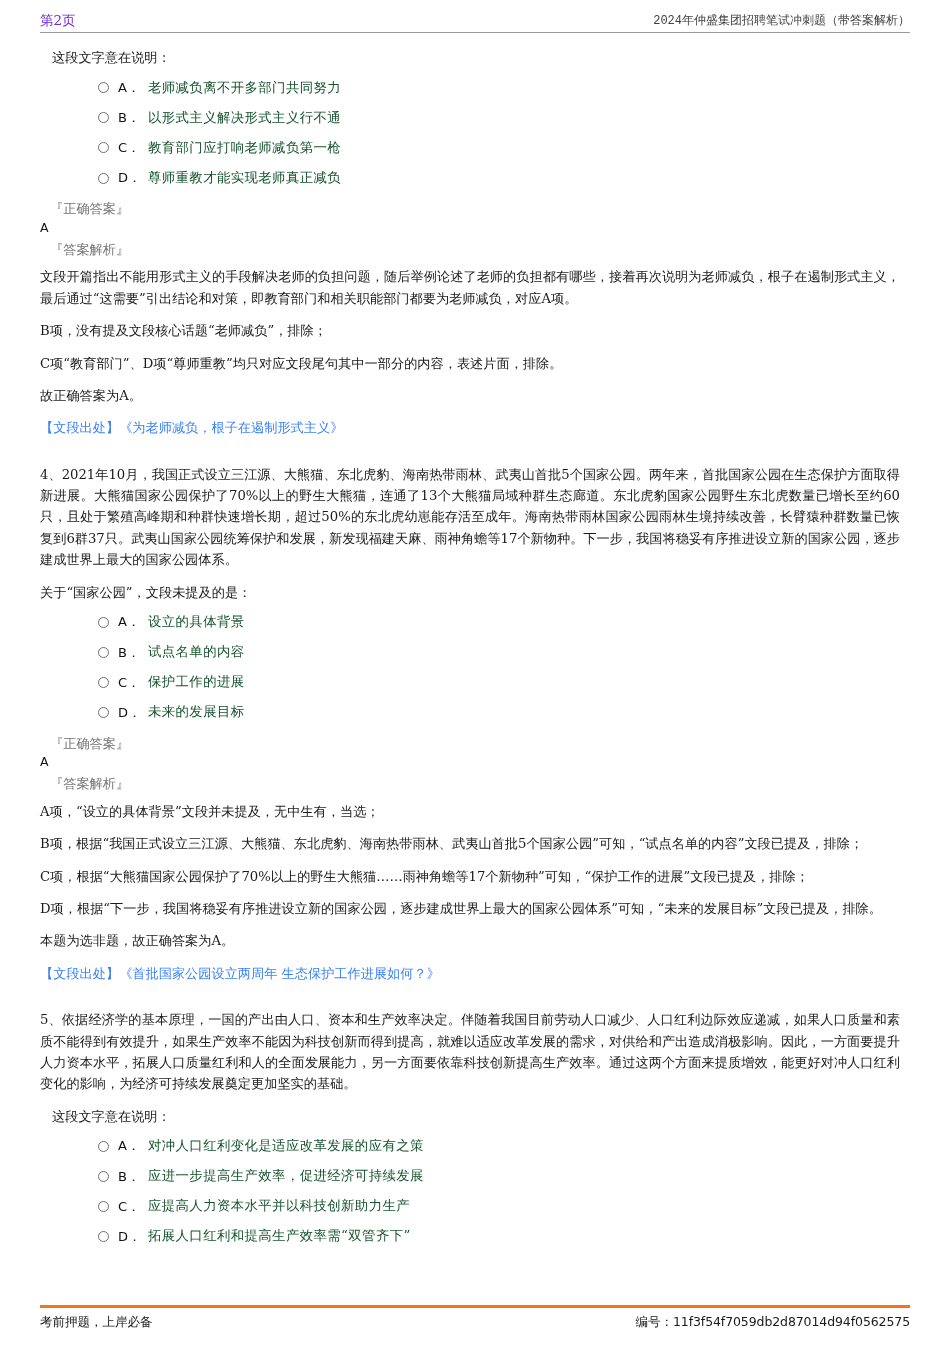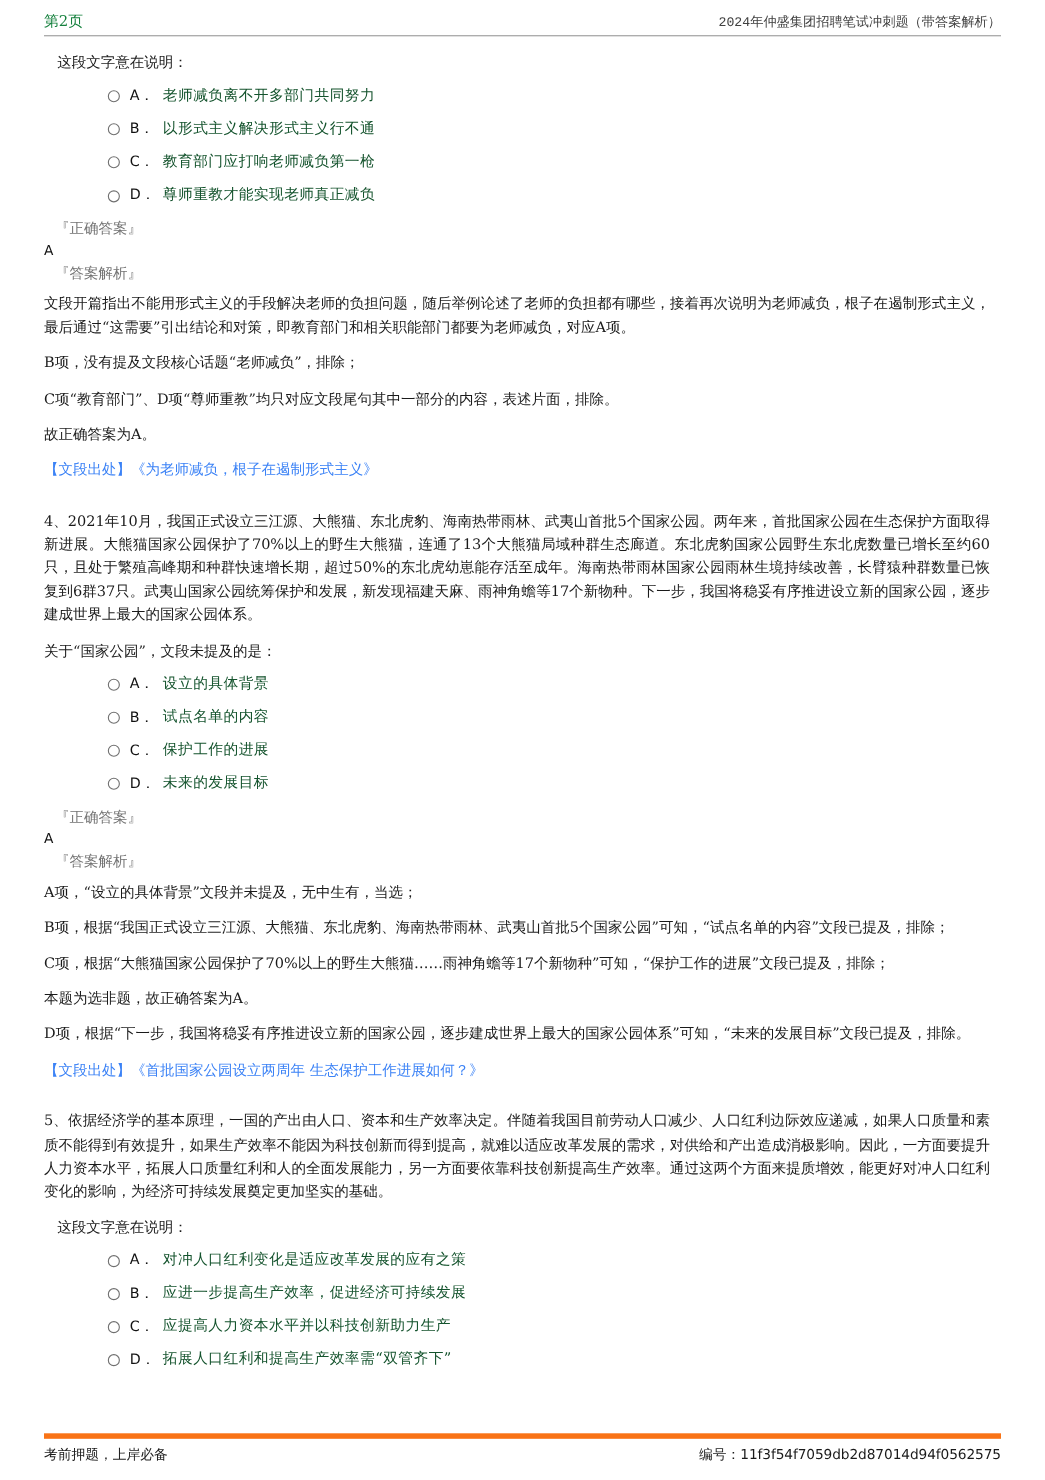--- a/index.html
+++ b/index.html
@@ -28,21 +28,21 @@
     display: flex;
     justify-content: space-between;
     align-items: flex-end;
     border-bottom: 1px solid #9a9a9a;
     padding: 12px 0 4px 0;
     font-size: 13.5px;
     line-height: 1.2;
   }
   .header-left {
     font-family: "DejaVu Serif", "Liberation Serif", serif;
-    color: #15803d;
+    color: #6d28d9;
     white-space: nowrap;
   }
   .header-right {
     font-family: Liberation Mono, monospace;
     font-size: 12px;
     color: #404040;
     white-space: nowrap;
   }
 
   
@@ -119,21 +119,21 @@
   }
   .spacer-sm { height: 7px; }
   .spacer-md { height: 14px; }
 
   
   .page-footer {
     position: absolute;
     left: 40px;
     right: 40px;
     bottom: 14px;
-    border-top: 5px solid #f97316;
+    border-top: 3px solid #f97316;
     padding-top: 6px;
     display: flex;
     justify-content: space-between;
     align-items: baseline;
     font-size: 12.5px;
     color: #1a1a1a;
   }
   .footer-code {
     font-family: "DejaVu Sans", "Liberation Sans", sans-serif;
     font-size: 12.5px;
@@ -223,22 +223,22 @@
       </ul>
 
       <div class="answer-label">『正确答案』</div>
       <div class="answer-value">A</div>
       <div class="answer-label">『答案解析』</div>
       <div class="spacer-sm"></div>
 
       <p class="para">A项，“设立的具体背景”文段并未提及，无中生有，当选；</p>
       <p class="para">B项，根据“我国正式设立三江源、大熊猫、东北虎豹、海南热带雨林、武夷山首批5个国家公园”可知，“试点名单的内容”文段已提及，排除；</p>
       <p class="para">C项，根据“大熊猫国家公园保护了70%以上的野生大熊猫……雨神角蟾等17个新物种”可知，“保护工作的进展”文段已提及，排除；</p>
+      <p class="para">D项，根据“下一步，我国将稳妥有序推进设立新的国家公园，逐步建成世界上最大的国家公园体系”可知，“未来的发展目标”文段已提及，排除。</p>
       <p class="para">本题为选非题，故正确答案为A。</p>
-      <p class="para">D项，根据“下一步，我国将稳妥有序推进设立新的国家公园，逐步建成世界上最大的国家公园体系”可知，“未来的发展目标”文段已提及，排除。</p>
       <p class="source-line">【文段出处】《首批国家公园设立两周年 生态保护工作进展如何？》</p>
     </div>
 
     <div class="spacer-md"></div>
 
     <div>
       <p class="para">5、依据经济学的基本原理，一国的产出由人口、资本和生产效率决定。伴随着我国目前劳动人口减少、人口红利边际效应递减，如果人口质量和素质不能得到有效提升，如果生产效率不能因为科技创新而得到提高，就难以适应改革发展的需求，对供给和产出造成消极影响。因此，一方面要提升人力资本水平，拓展人口质量红利和人的全面发展能力，另一方面要依靠科技创新提高生产效率。通过这两个方面来提质增效，能更好对冲人口红利变化的影响，为经济可持续发展奠定更加坚实的基础。</p>
       <div class="para indent-sm tight">这段文字意在说明：</div>
 
       <ul class="options">

